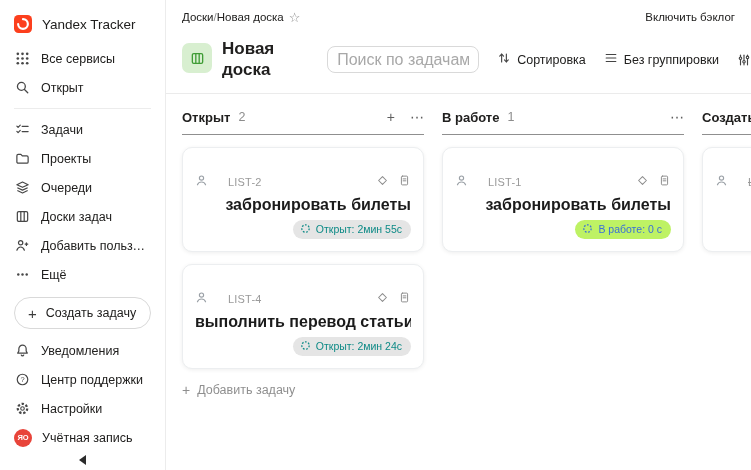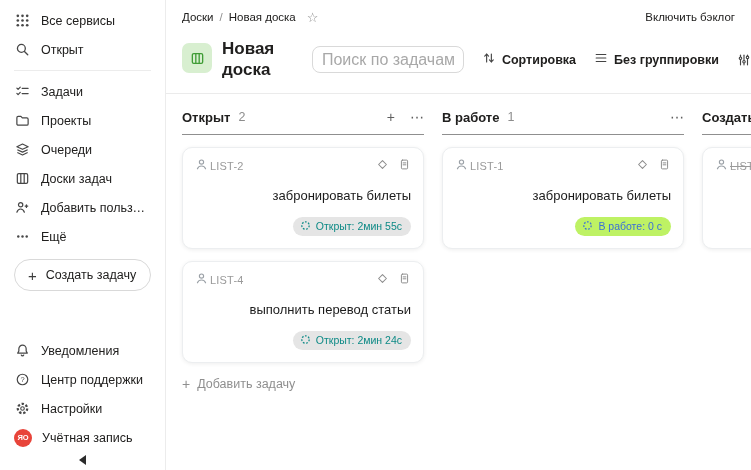--- a/index.html
+++ b/index.html
@@ -48,42 +48,42 @@
   .collapse-row { height:16px; display:flex; align-items:center; justify-content:center; cursor:pointer; }
   .collapse-tri {
     width:0; height:0;
     border-top:5px solid transparent; border-bottom:5px solid transparent;
     border-right:7px solid #2b2b2b;
   }
 
   
   .main { flex:1; min-width:0; display:flex; flex-direction:column; overflow:hidden; }
   .topbar { height:34px; flex:0 0 34px; display:flex; align-items:center; justify-content:space-between; padding:0 16px; }
-  .breadcrumb { display:flex; align-items:center; gap:6px; font-size:11.5px; }
+  .breadcrumb { display:flex; align-items:center; font-size:11.5px; }
   .bc-parent { color:#21201f; cursor:pointer; }
   .bc-sep { color:#8c8c8c; }
   .bc-current { color:#21201f; }
   .star { color:#8c8c8c; font-size:13px; margin-left:5px; cursor:pointer; }
   .backlog { font-size:11.5px; color:#21201f; cursor:pointer; white-space:nowrap; }
 
   .header { display:flex; align-items:flex-start; padding:4px 0 12px 16px; overflow:hidden; }
   .board-icon {
     width:30px; height:30px; flex:0 0 30px; border-radius:7px;
     background:#d8efd0; color:#3f9c35;
     display:flex; align-items:center; justify-content:center;
     margin:5px 10px 0 0;
   }
   .page-title { font-size:17px; font-weight:700; line-height:1.25; margin:0; width:112px; }
   .header-controls { display:flex; align-items:center; gap:18px; margin-left:auto; padding-top:8px; flex:0 0 auto; }
   .search-input {
     width:152px; height:27px; border:1px solid #d9d9d9; border-radius:8px;
     padding:0 9px; font-size:16px; font-family:inherit; color:#21201f; outline:none;
   }
   .search-input::placeholder { color:#a8a8a8; }
-  .ctrl { display:flex; align-items:center; gap:6px; font-size:12.5px; color:#21201f; cursor:pointer; white-space:nowrap;font-weight:bold; }
+  .ctrl { display:flex; align-items:center; gap:6px; font-size:12.5px; color:#21201f; cursor:pointer; white-space:nowrap; }
   .ctrl svg { color:#444; flex:0 0 auto; }
 
   .main-divider { border-top:1px solid #ebebeb; flex:0 0 1px; }
 
   
   .board { display:flex; gap:18px; padding:16px 0 0 16px; flex:1; overflow:hidden;text-align:right; }
   .column { width:242px; flex:0 0 242px; }
   .col-head {
     display:flex; align-items:center; gap:8px;
     padding-bottom:9px; border-bottom:1px solid #8f8f8f;
@@ -91,44 +91,53 @@
   .col-title { font-size:13px; font-weight:700; }
   .col-count { font-size:12.5px; color:#8c8c8c; }
   .col-actions { margin-left:auto; display:flex; gap:15px; color:#5f5f5f; align-items:center; }
   .col-btn { cursor:pointer; font-size:14px; line-height:1; }
 
   .card {
     background:#fff; border:1px solid #eceef0; border-radius:10px;
     box-shadow:0 1px 4px rgba(0,0,0,0.07);
     padding:10px 12px 12px; margin-top:12px; cursor:pointer;
   }
-  .card-top { display:flex; align-items:center; gap:2px; color:#9aa0a6; }
+  .card-top { display:flex; align-items:center; gap:20px; color:#9aa0a6;margin-top:16px; }
   .card-key { font-size:11px; color:#9a9a9a; letter-spacing:.2px; }
   .card-key.struck { text-decoration:line-through; }
   .card-icons { margin-left:auto; display:flex; gap:9px; color:#8c8c8c; align-items:center; }
-  .card-title { font-size:13px; color:#1b1b1b; margin:14px 0; white-space:nowrap; overflow:hidden; }
+  .card-title { font-size:16px; color:#1b1b1b; margin:6px 0; white-space:nowrap; overflow:hidden;font-weight:bold; }
   .badge {
     display:inline-flex; align-items:center; gap:5px;
     font-size:10.5px; font-weight:500; padding:3px 9px 3px 7px;
     border-radius:20px; white-space:nowrap;
   }
   .badge.open { background:#e5e5e5; color:#0d8a86; }
   .badge.progress { background:#bef264; color:#3a6fd8; }
   .badge.closed { background:#d9f2df; color:#17a34b; }
 
   .add-task { display:flex; align-items:center; gap:7px; color:#8f8f8f; font-size:12.5px; margin-top:14px; cursor:pointer; }
   .add-task .plus { font-size:14px; line-height:1; }
 </style>
 </head>
 <body>
 
 <div class="app">
 
   <aside class="sidebar">
 
+    <div class="side-item logo-row">
+      <span class="icon">
+        <svg width="18" height="18" viewBox="0 0 20 20">
+            <rect width="20" height="20" rx="5" fill="#fc3f1d"></rect>
+            <path d="M10 4.6A5.4 5.4 0 1 1 4.6 10" stroke="#fff" stroke-width="2.4" fill="none" stroke-linecap="round"></path>
+          </svg>
+      </span>
+      <span class="side-label">Yandex Tracker</span>
+    </div>
 
     <div class="side-item">
       <span class="icon">
         <svg width="15" height="15" viewBox="0 0 16 16" fill="currentColor">
             <circle cx="3" cy="3" r="1.4"></circle>
             <circle cx="8" cy="3" r="1.4"></circle>
             <circle cx="13" cy="3" r="1.4"></circle>
             <circle cx="3" cy="8" r="1.4"></circle>
             <circle cx="8" cy="8" r="1.4"></circle>
             <circle cx="13" cy="8" r="1.4"></circle>

